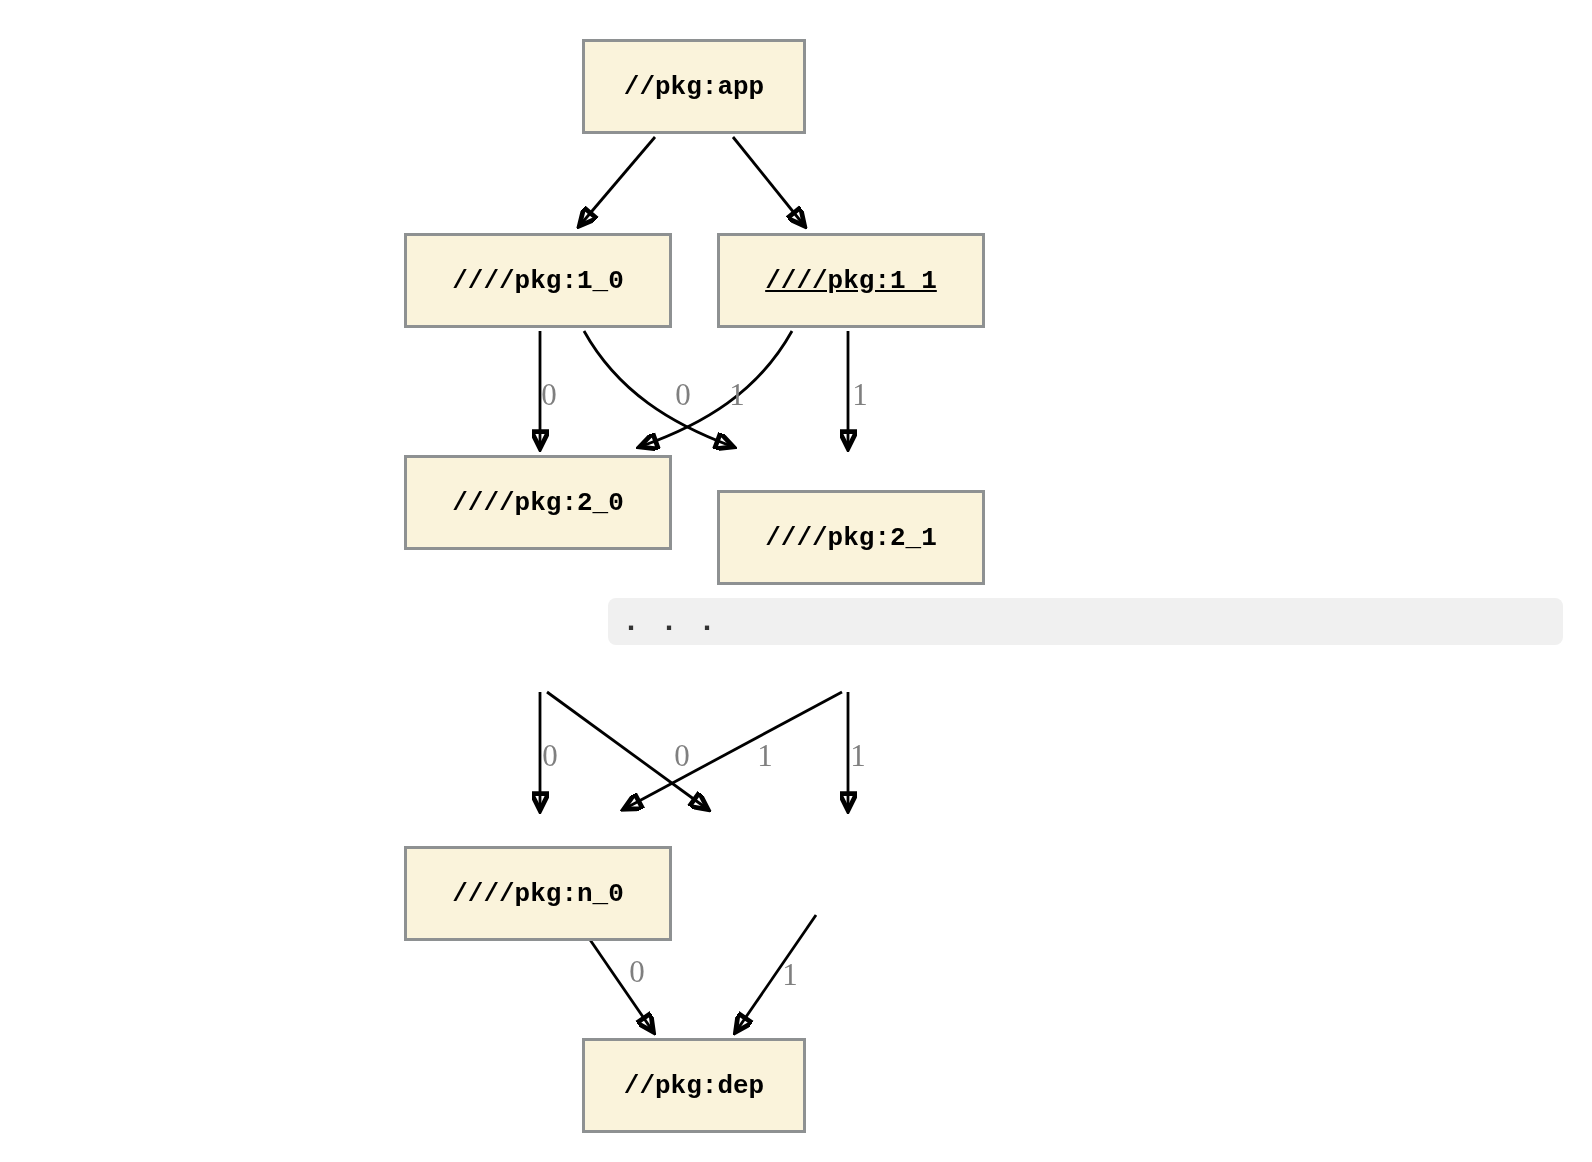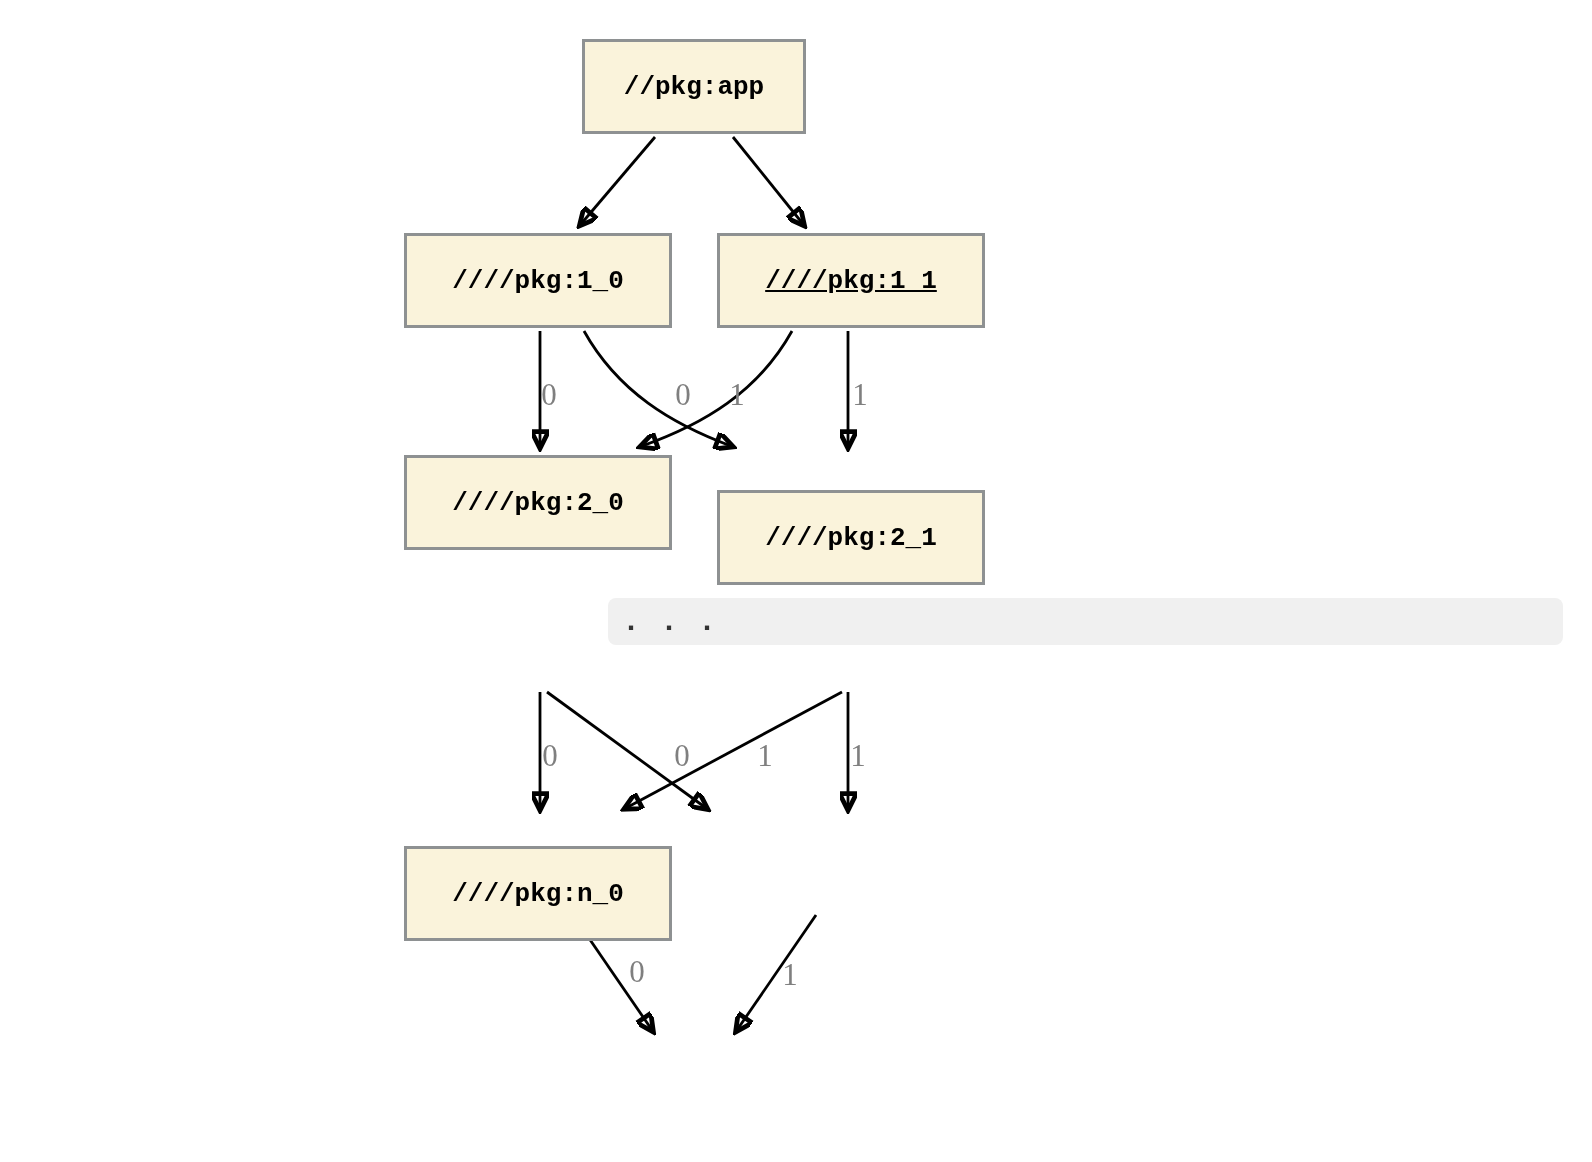--- a/index.html
+++ b/index.html
@@ -128,20 +128,23 @@
   <span class="edge-label" style="left:737px; top:394px;">1</span>
   <span class="edge-label" style="left:860px; top:394px;">1</span>
 
   <div class="ellipsis-block">
     <span>. . .</span>
   </div>
 
   <div class="node node-wide node-n-0">
     <span>////pkg:n_0</span>
   </div>
+  <div class="node node-small node-dep">
+    <span>//pkg:dep</span>
+  </div>
 
   <span class="edge-label" style="left:550px; top:755px;">0</span>
   <span class="edge-label" style="left:682px; top:755px;">0</span>
   <span class="edge-label" style="left:765px; top:755px;">1</span>
   <span class="edge-label" style="left:858px; top:755px;">1</span>
   <span class="edge-label" style="left:637px; top:971px;">0</span>
   <span class="edge-label" style="left:790px; top:974px;">1</span>
 
 </div>
 

